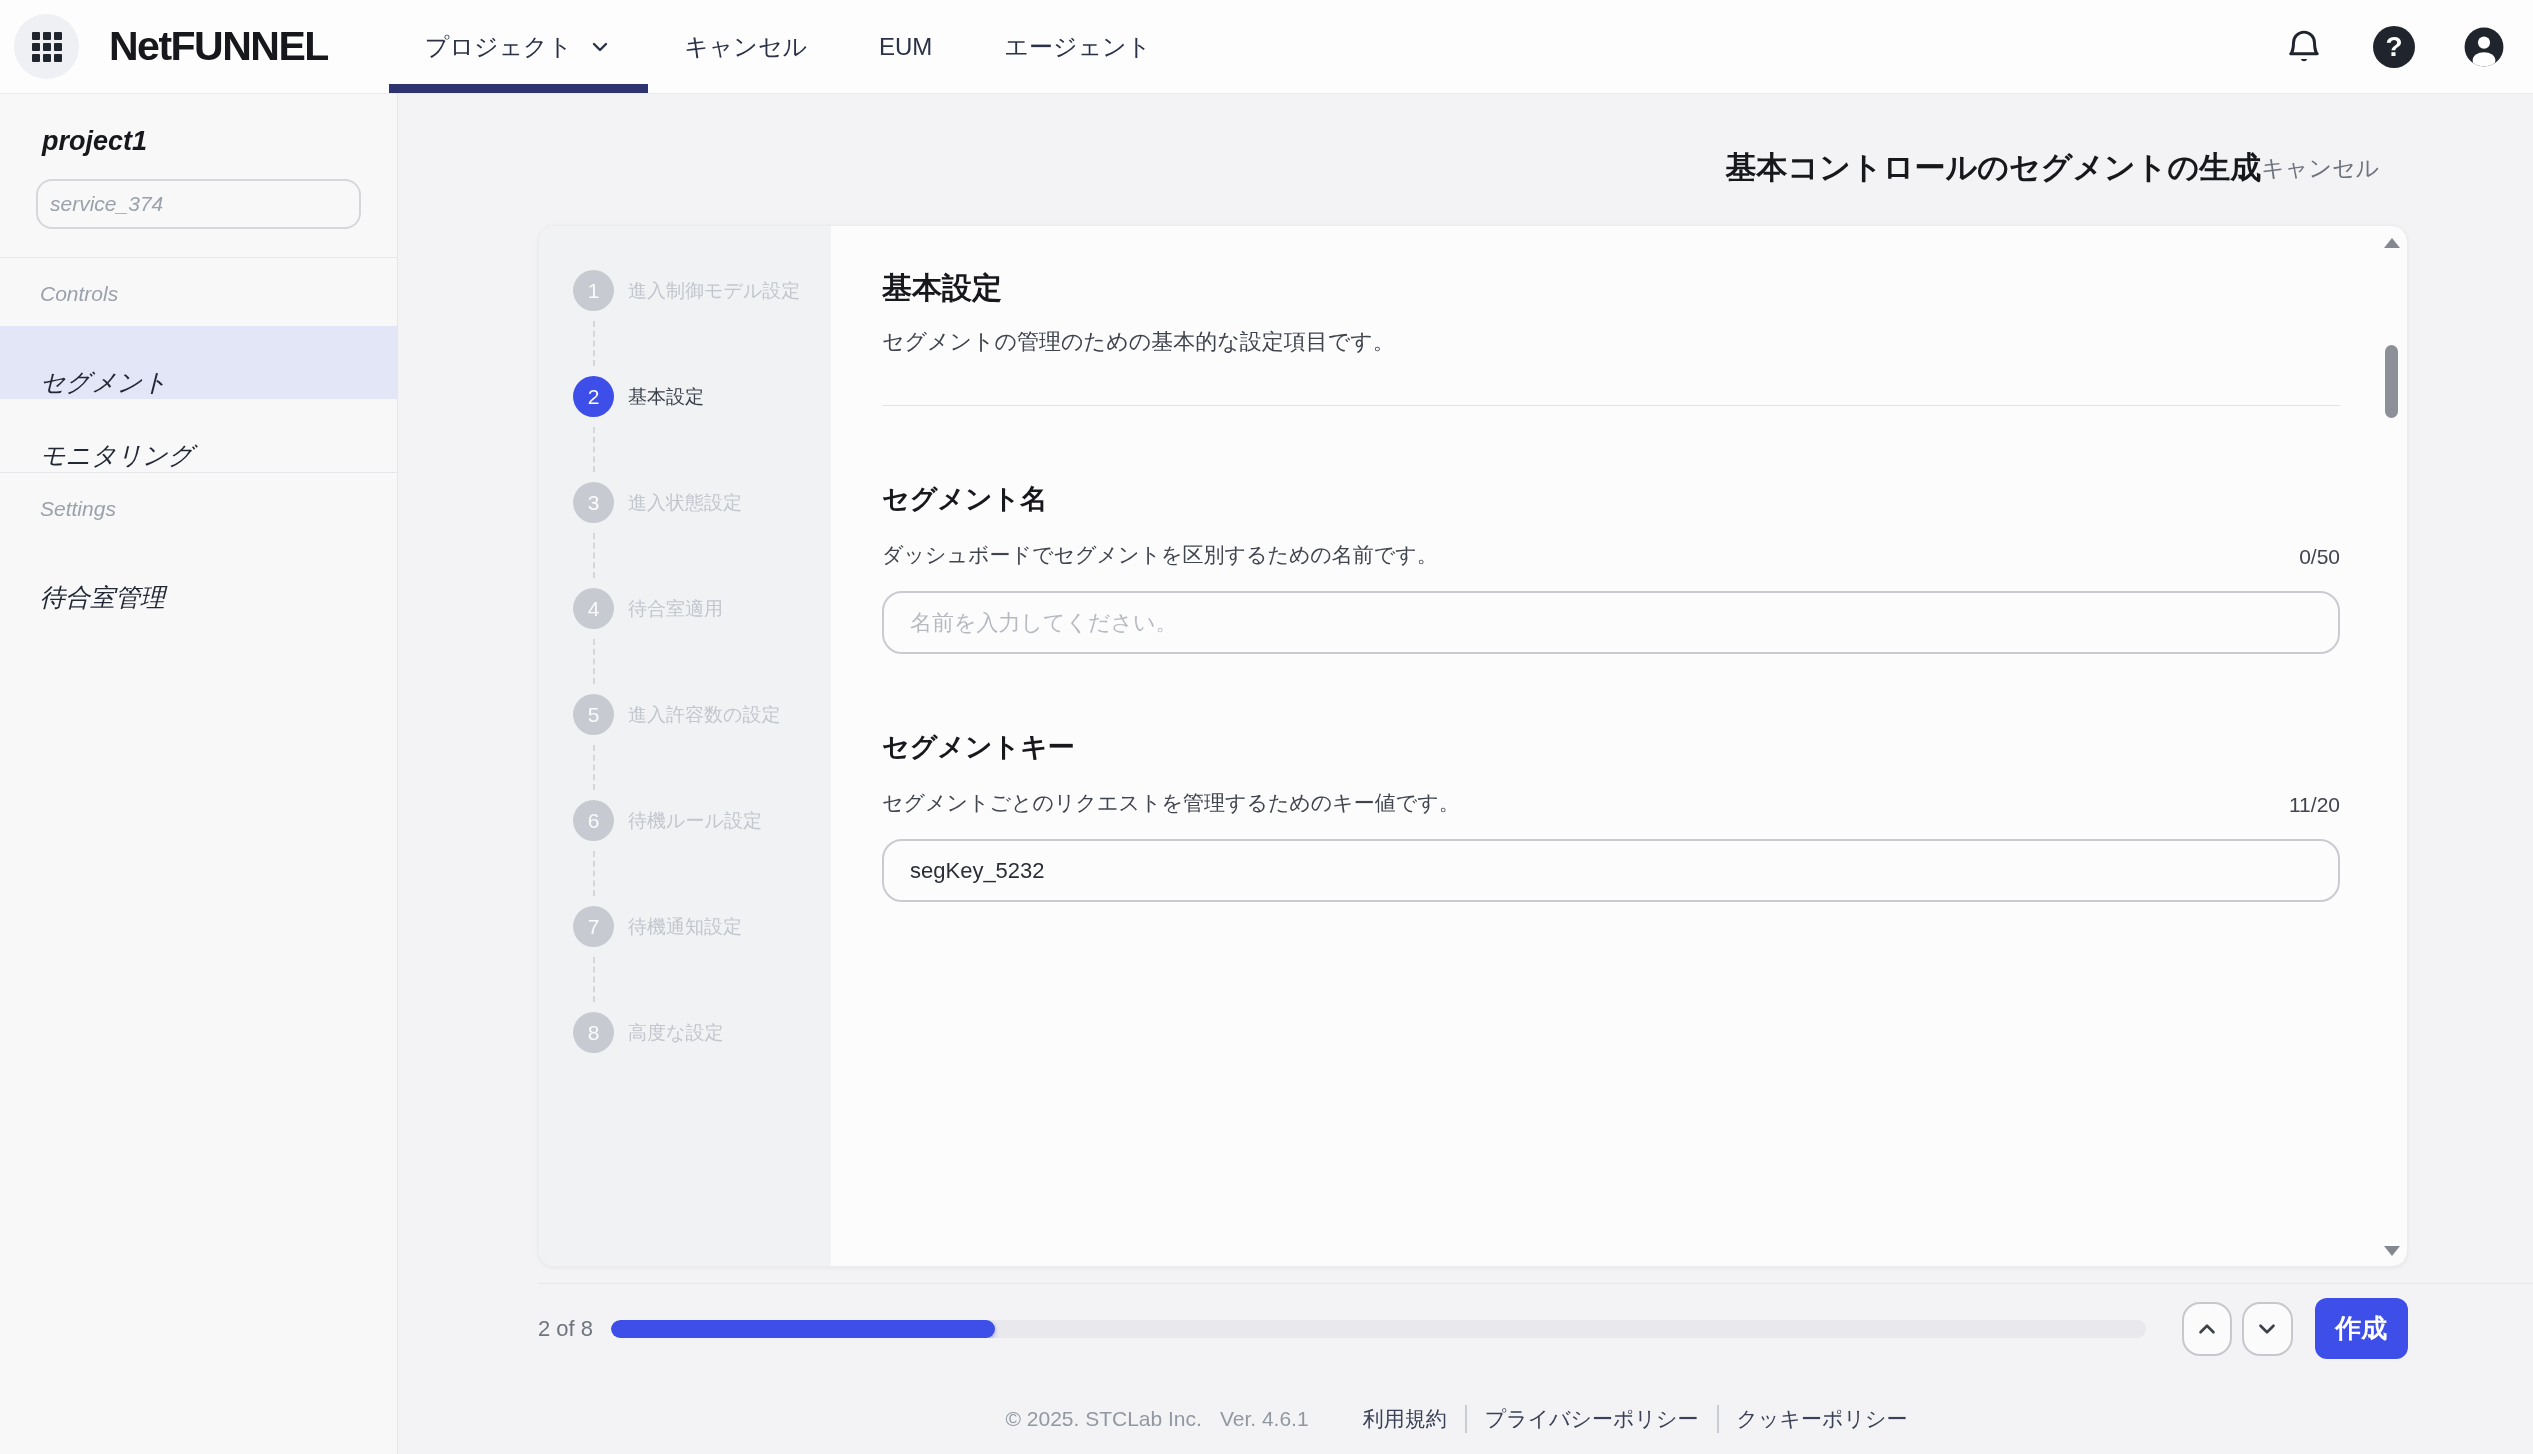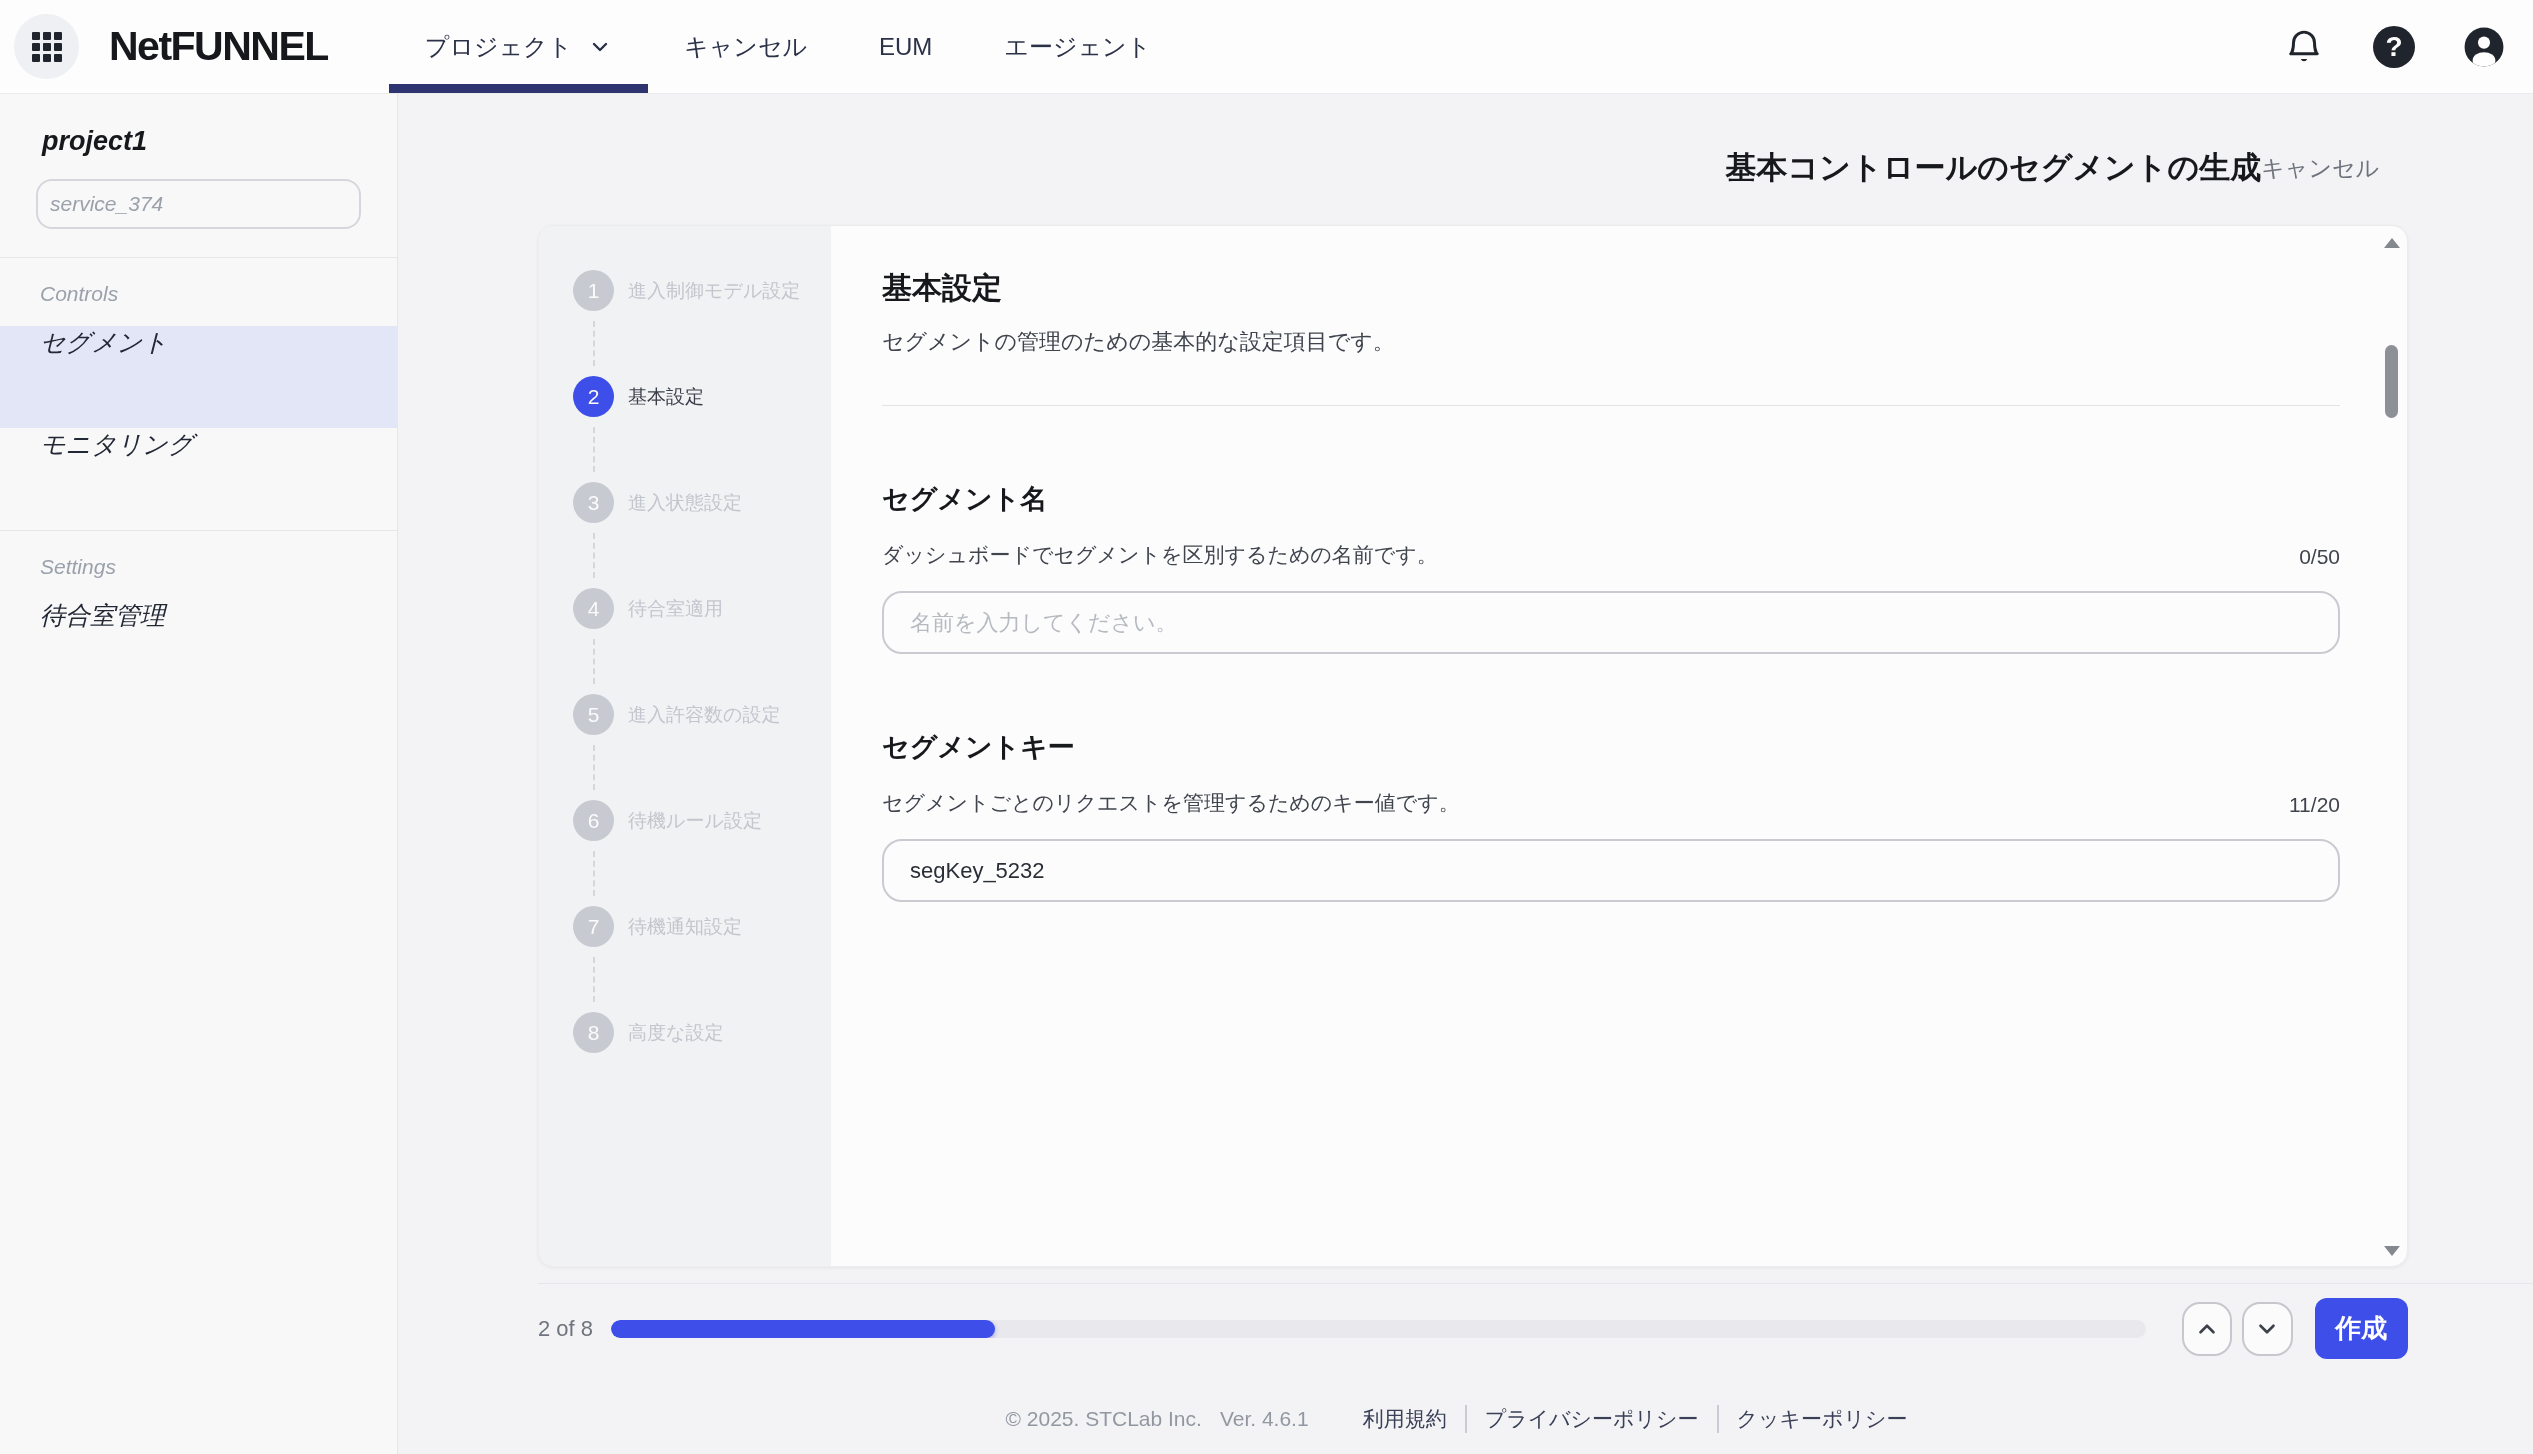--- a/index.html
+++ b/index.html
@@ -24,21 +24,21 @@
                  font-weight:700; display:flex; align-items:center; justify-content:center; }
 
   
   .sidebar { position:absolute; top:94px; left:0; width:398px; bottom:0; background:#f8f8f9; border-right:1px solid #e6e7ea;font-style:italic; }
   .project-name { font-size:27px; font-weight:700; color:#17181c; margin:32px 0 0 42px; }
   .service-select { margin:22px 36px 0 36px; height:50px; border:2px solid #d5d7dc; border-radius:16px;
                     display:flex; align-items:center; padding:0 12px; font-size:21px; color:#9ba1ab;
                     background:#f8f8f9; cursor:pointer; }
   .side-divider { border-bottom:1px solid #e6e7ea; margin-top:28px; }
   .side-section-label { font-size:21px; color:#9ba1ab; padding:24px 0 20px 40px; }
-  .side-item { height:102px; display:flex; align-items:flex-start; padding-left:40px; font-size:25px; color:#232835; cursor:pointer; }
+  .side-item { height:73px; display:flex; align-items:flex-end; padding-left:40px; font-size:25px; color:#232835; cursor:pointer; }
   .side-item.active { background:#e3e6f7; }
 
   
   .main { position:absolute; top:94px; left:398px; right:0; bottom:0; }
   .page-header { display:flex; justify-content:flex-end; align-items:center; padding:53px 154px 0 140px; }
   .page-title { font-size:31px; font-weight:700; color:#17181c; }
   .cancel-link { font-size:23px; color:#6e737d; cursor:pointer; }
 
   
   .card { position:relative; margin:36px 125px 0 140px; height:1042px; background:#fcfcfd;

